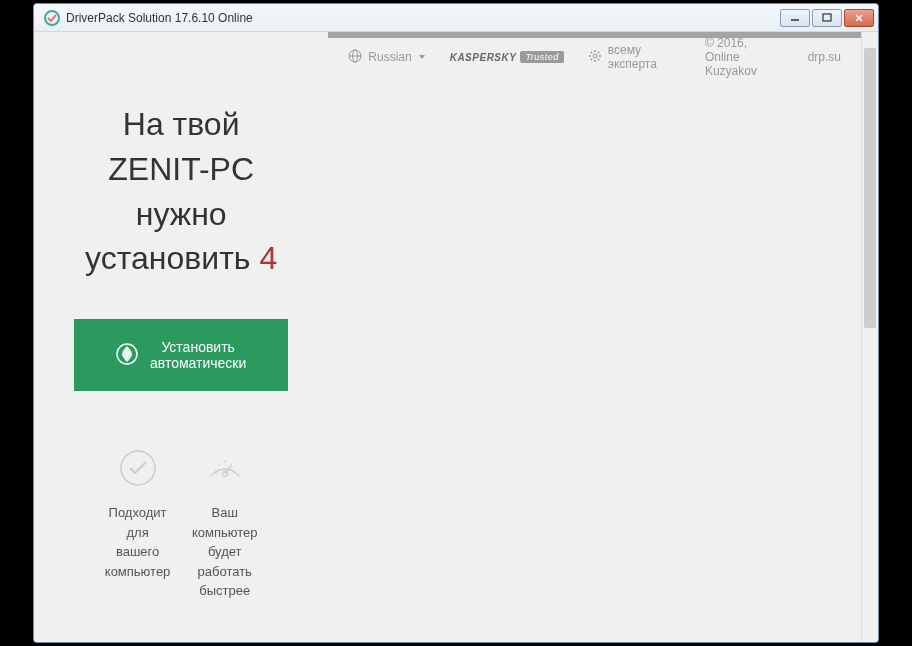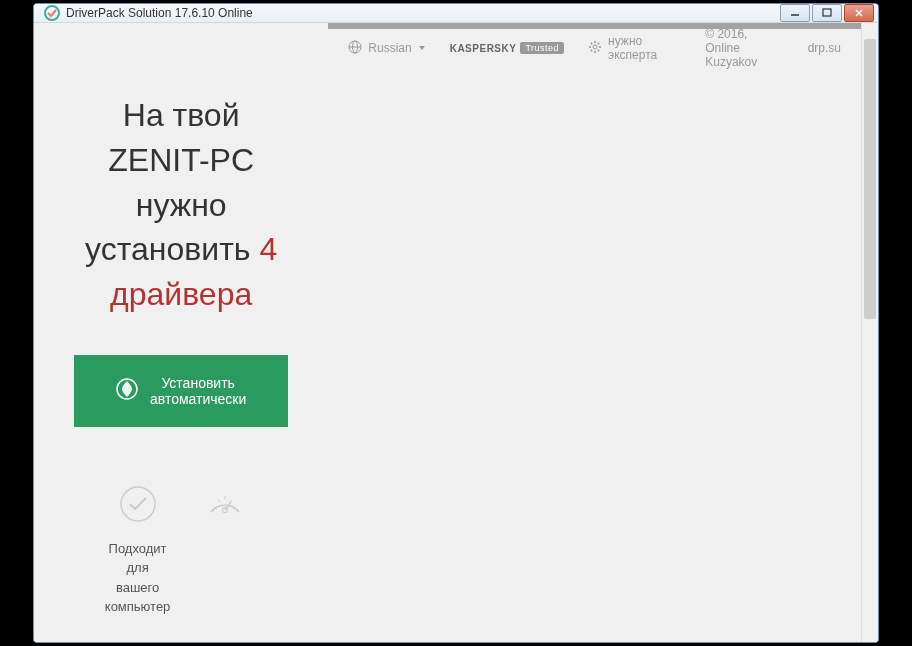--- a/index.html
+++ b/index.html
@@ -163,20 +163,21 @@
     }
     .footer-spacer { flex: 1; }
     .kaspersky {
       font-size: 10px;
       font-weight: bold;
       letter-spacing: 0.5px;
       color: #666;
       display: flex;
       align-items: center;
       gap: 4px;
+      font-style: italic;
     }
     .trusted-badge {
       background: #9a9a9a;
       color: #fff;
       font-size: 9px;
       padding: 1px 5px;
       border-radius: 2px;
       font-weight: normal;
       text-align: right;
     }
@@ -211,21 +212,20 @@
           </svg>
       </div>
     </div>
   </div>
 
   <div class="content-wrapper">
     <div class="content">
       <div class="main">
         <div class="headline">
           <span>На твой ZENIT-PC нужно установить </span><span class="headline-count">4</span>
-          <span class="headline-suffix">драйвера</span>
         </div>
 
         <button class="install-btn">
           <span>
             <svg width="22" height="22" viewBox="0 0 22 22">
               <circle cx="11" cy="11" r="10" fill="none" stroke="#fff" stroke-width="1.5"></circle>
               <path d="M11 3 Q6 8 6 11 Q6 14 11 19 Q16 14 16 11 Q16 8 11 3" fill="#fff" opacity="0.9"></path>
             </svg>
           </span>
           <span>Установить автоматически</span>
@@ -250,20 +250,24 @@
                 <path d="M6 28 A18 18 0 0 1 34 28" fill="none" stroke="#ccc" stroke-width="1.5"></path>
                 <line x1="9" y1="24" x2="12" y2="25" stroke="#ccc" stroke-width="1"></line>
                 <line x1="13" y1="16" x2="15" y2="18" stroke="#ccc" stroke-width="1"></line>
                 <line x1="20" y1="12" x2="20" y2="15" stroke="#ccc" stroke-width="1"></line>
                 <line x1="27" y1="16" x2="25" y2="18" stroke="#ccc" stroke-width="1"></line>
                 <line x1="31" y1="24" x2="28" y2="25" stroke="#ccc" stroke-width="1"></line>
                 <circle cx="20" cy="26" r="2.5" fill="none" stroke="#ccc" stroke-width="1.2"></circle>
                 <line x1="20" y1="26" x2="26" y2="18" stroke="#ccc" stroke-width="1.5"></line>
               </svg>
             </div>
+            <div class="feature-text">
+              <span>Ваш компьютер будет</span><br>
+              <span>работать быстрее</span>
+            </div>
           </div>
         </div>
       </div>
 
       <div class="footer">
         <div class="footer-item">
           <span>
             <svg width="14" height="14" viewBox="0 0 14 14">
               <circle cx="7" cy="7" r="6" fill="none" stroke="#999" stroke-width="1"></circle>
               <ellipse cx="7" cy="7" rx="2.5" ry="6" fill="none" stroke="#999" stroke-width="1"></ellipse>
@@ -281,21 +285,21 @@
           <span>KASPERSKY</span>
           <span class="trusted-badge">Trusted</span>
         </div>
         <div class="footer-item">
           <span>
             <svg width="14" height="14" viewBox="0 0 14 14">
               <circle cx="7" cy="7" r="2" fill="none" stroke="#999" stroke-width="1"></circle>
               <path d="M7 1 L7 3 M7 11 L7 13 M1 7 L3 7 M11 7 L13 7 M2.8 2.8 L4.2 4.2 M9.8 9.8 L11.2 11.2 M11.2 2.8 L9.8 4.2 M4.2 9.8 L2.8 11.2" stroke="#999" stroke-width="1.5"></path>
             </svg>
           </span>
-          <span>нужно эксперта</span>
+          <span>всему эксперта</span>
         </div>
         <div class="footer-spacer"></div>
         <div>© 2016, Online Kuzyakov</div>
         <div class="footer-item">
           <span>drp.su</span>
         </div>
       </div>
     </div>
 
     <div class="scrollbar">

